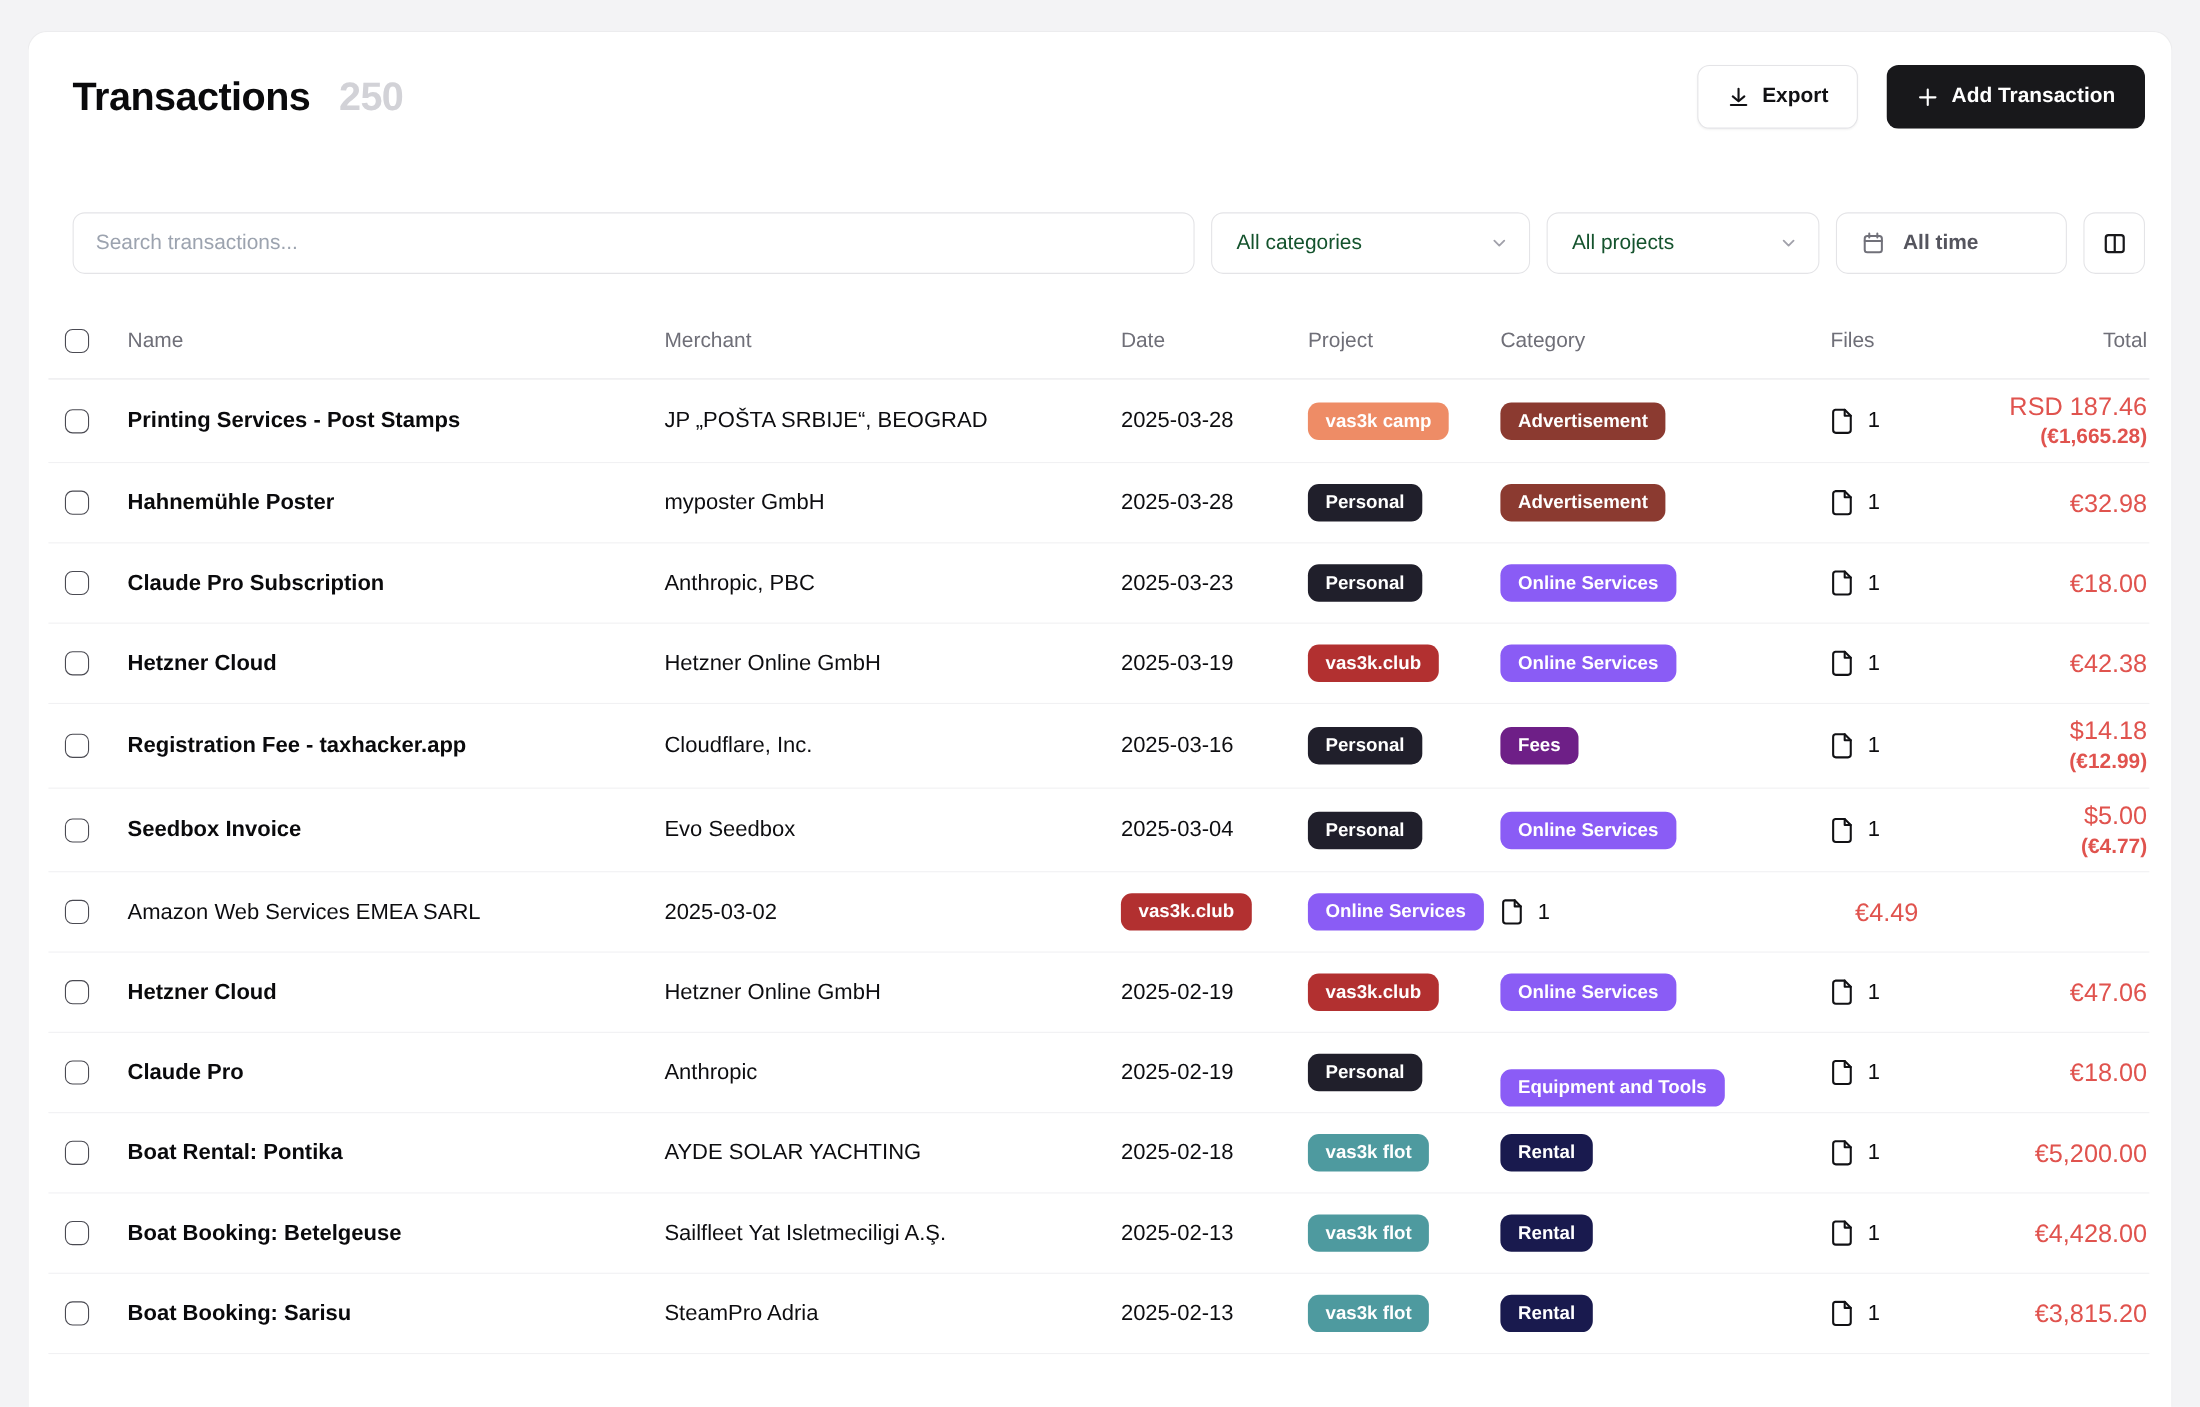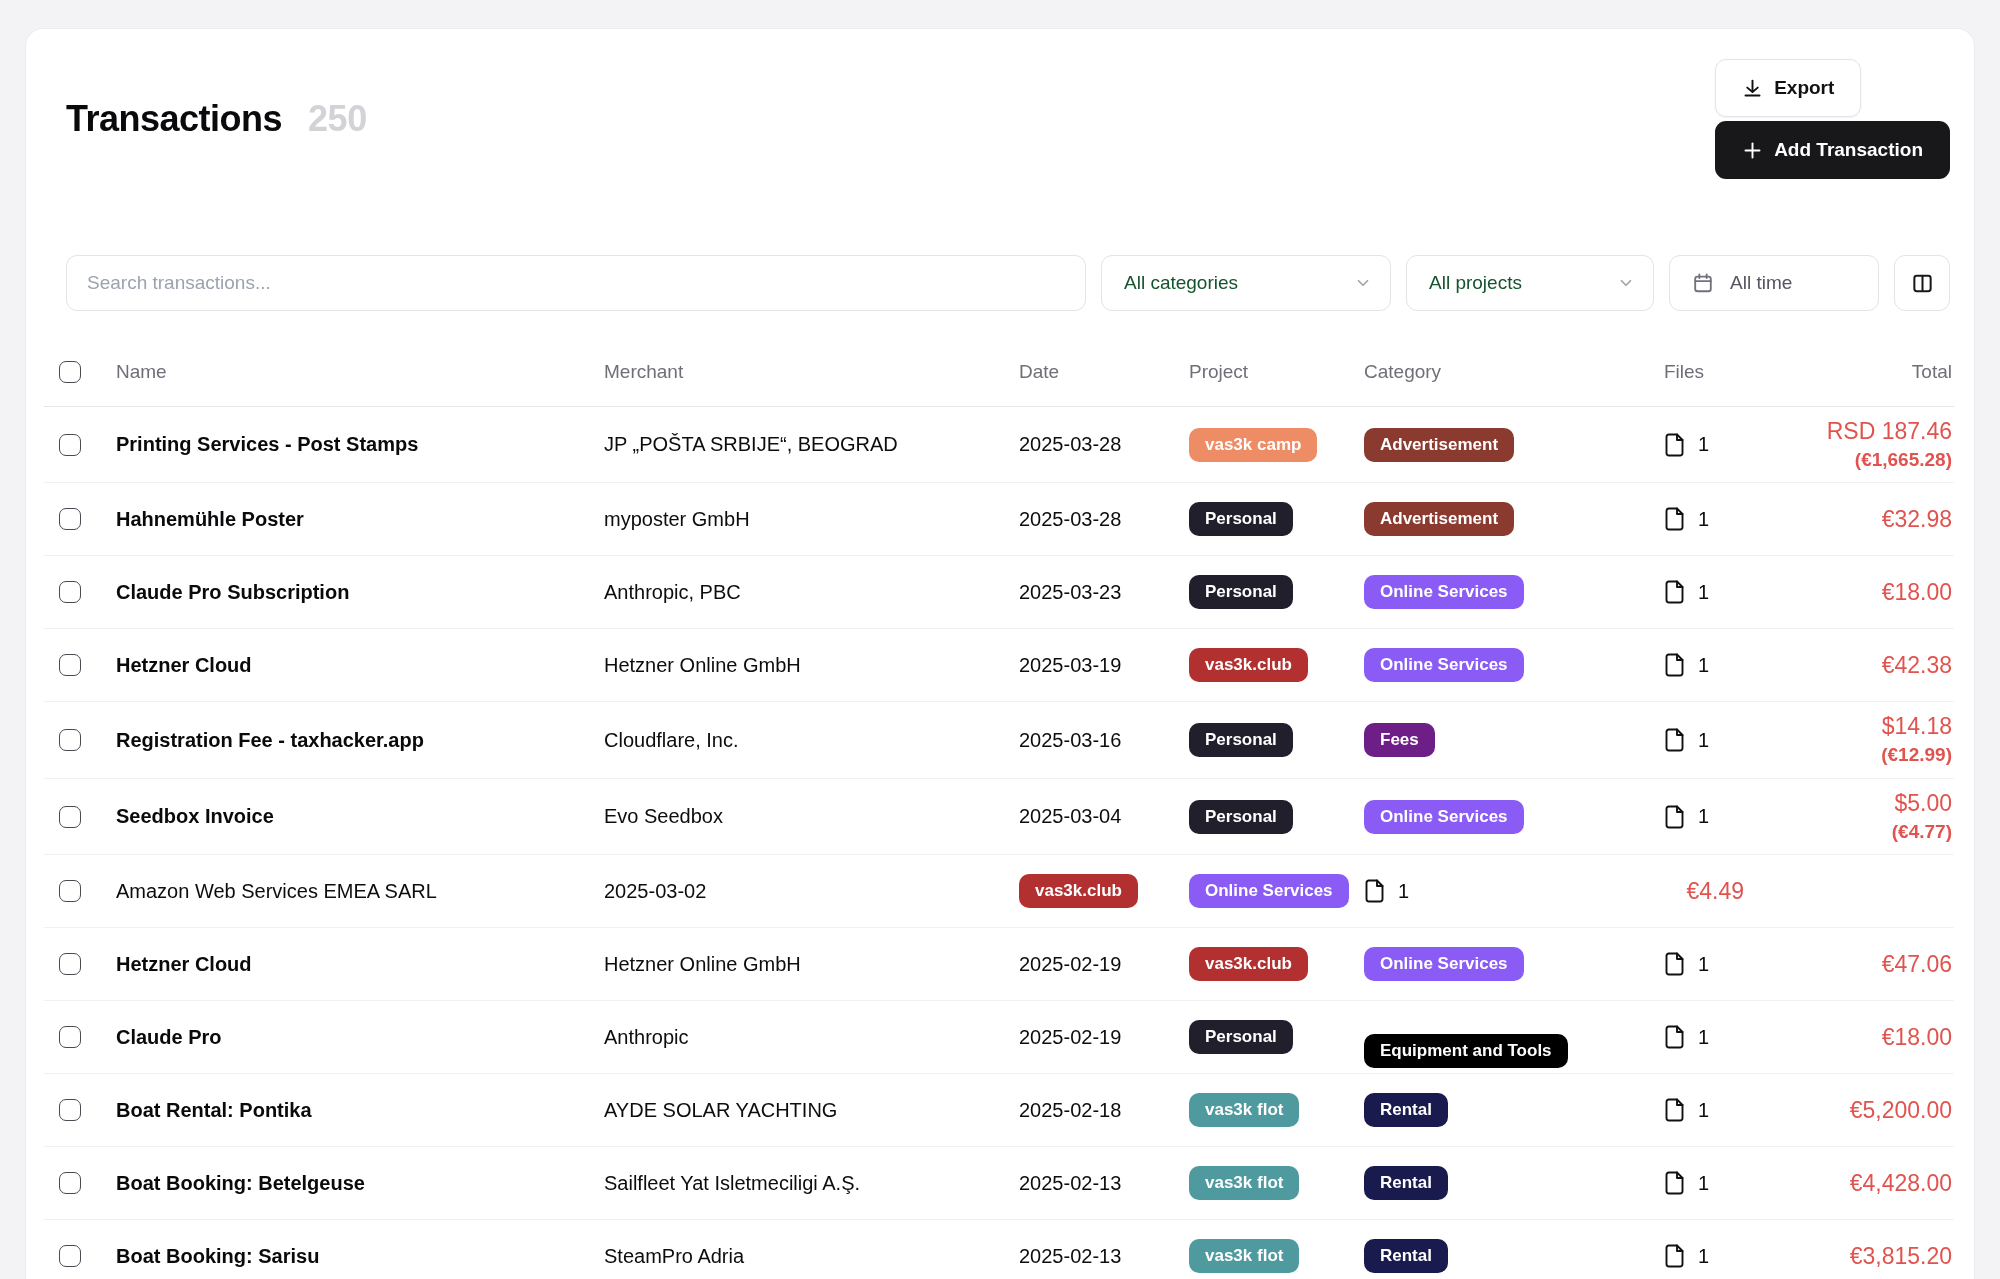--- a/index.html
+++ b/index.html
@@ -17,21 +17,21 @@
     border-radius: 18px 18px 0 0;
     border: 1px solid #ECECEE;
     border-bottom: none;
     padding: 30px 20px 0 18px;
   }
   
   .topbar { display: flex; align-items: center; justify-content: space-between; padding: 0 4px 0 22px; }
   .title-group { display: flex; align-items: baseline; gap: 26px; }
   .page-title { font-size: 36px; font-weight: 700; letter-spacing: -0.5px; color: #0A0A0C; }
   .page-count { font-size: 36px; font-weight: 700; color: #D2D2D7; letter-spacing: -0.5px; }
-  .actions { display: flex; gap: 4px; align-items: flex-start; flex-direction: column; }
+  .actions { display: flex; gap: 26px; align-items: flex-end; }
   .btn {
     display: inline-flex; align-items: center; gap: 11px;
     height: 58px; padding: 0 26px;
     border-radius: 11px; font-size: 19px; font-weight: 600;
     cursor: pointer; border: 1px solid transparent;
     font-family: "Liberation Sans", sans-serif;
   }
   .btn-outline { background: #FFFFFF; border-color: #E4E4E7; color: #111114; box-shadow: 0 1px 2px rgba(0,0,0,0.05); }
   .btn-dark { background: #18181B; color: #FFFFFF; }
   .btn svg { flex: 0 0 auto; }
@@ -50,21 +50,21 @@
     height: 56px; border: 1px solid #E4E4E7; border-radius: 11px;
     padding: 0 18px 0 22px; background: #FFF; cursor: pointer;
     font-size: 19px; color: #14532d;
   }
   .w-cat { width: 290px; } .w-proj { width: 248px; }
   .datebtn {
     display: flex; align-items: center; gap: 16px;
     height: 56px; width: 210px;
     border: 1px solid #E4E4E7; border-radius: 11px;
     padding: 0 22px; background: #FFF; cursor: pointer;
-    font-size: 19px; color: #55555E;
+    font-size: 19px; color: #55555E; font-weight: bold;
   }
   .iconbtn {
     width: 56px; height: 56px; flex: 0 0 auto;
     border: 1px solid #E4E4E7; border-radius: 11px;
     background: #FFF; display: flex; align-items: center; justify-content: center;
     cursor: pointer;
   }
   
   .table { margin-top: 26px; }
   .thead, .row {
@@ -360,21 +360,21 @@
           </div>
         </div>
         <div class="row">
           <div class="cell c-check">
             <span class="checkbox"></span>
           </div>
           <div class="cell c-name">Claude Pro</div>
           <div class="cell c-merchant">Anthropic</div>
           <div class="cell c-date">2025-02-19</div>
           <div class="cell c-project"><span class="badge" style="background: rgb(32, 31, 43);">Personal</span></div>
-          <div class="cell c-category"><span class="badge" style="background: #000000; margin-top: 28px;">Equipment and Tools</span></div>
+          <div class="cell c-category"><span class="badge" style="background: #8b5cf6; margin-top: 28px;">Equipment and Tools</span></div>
           <div class="cell c-files">
             <span style="display: flex;">
               <svg width="21" height="24" viewBox="0 0 20 24" fill="none" stroke="#111114" stroke-width="1.9" stroke-linecap="round" stroke-linejoin="round">
                 <path d="M4 1.5h8.5L18 7v13a2.5 2.5 0 0 1-2.5 2.5h-11A2.5 2.5 0 0 1 2 20V4a2.5 2.5 0 0 1 2-2.5z"></path>
                 <path d="M12.5 1.5V7H18"></path>
               </svg>
             </span>
             <span>1</span>
           </div>
           <div class="cell c-total">

